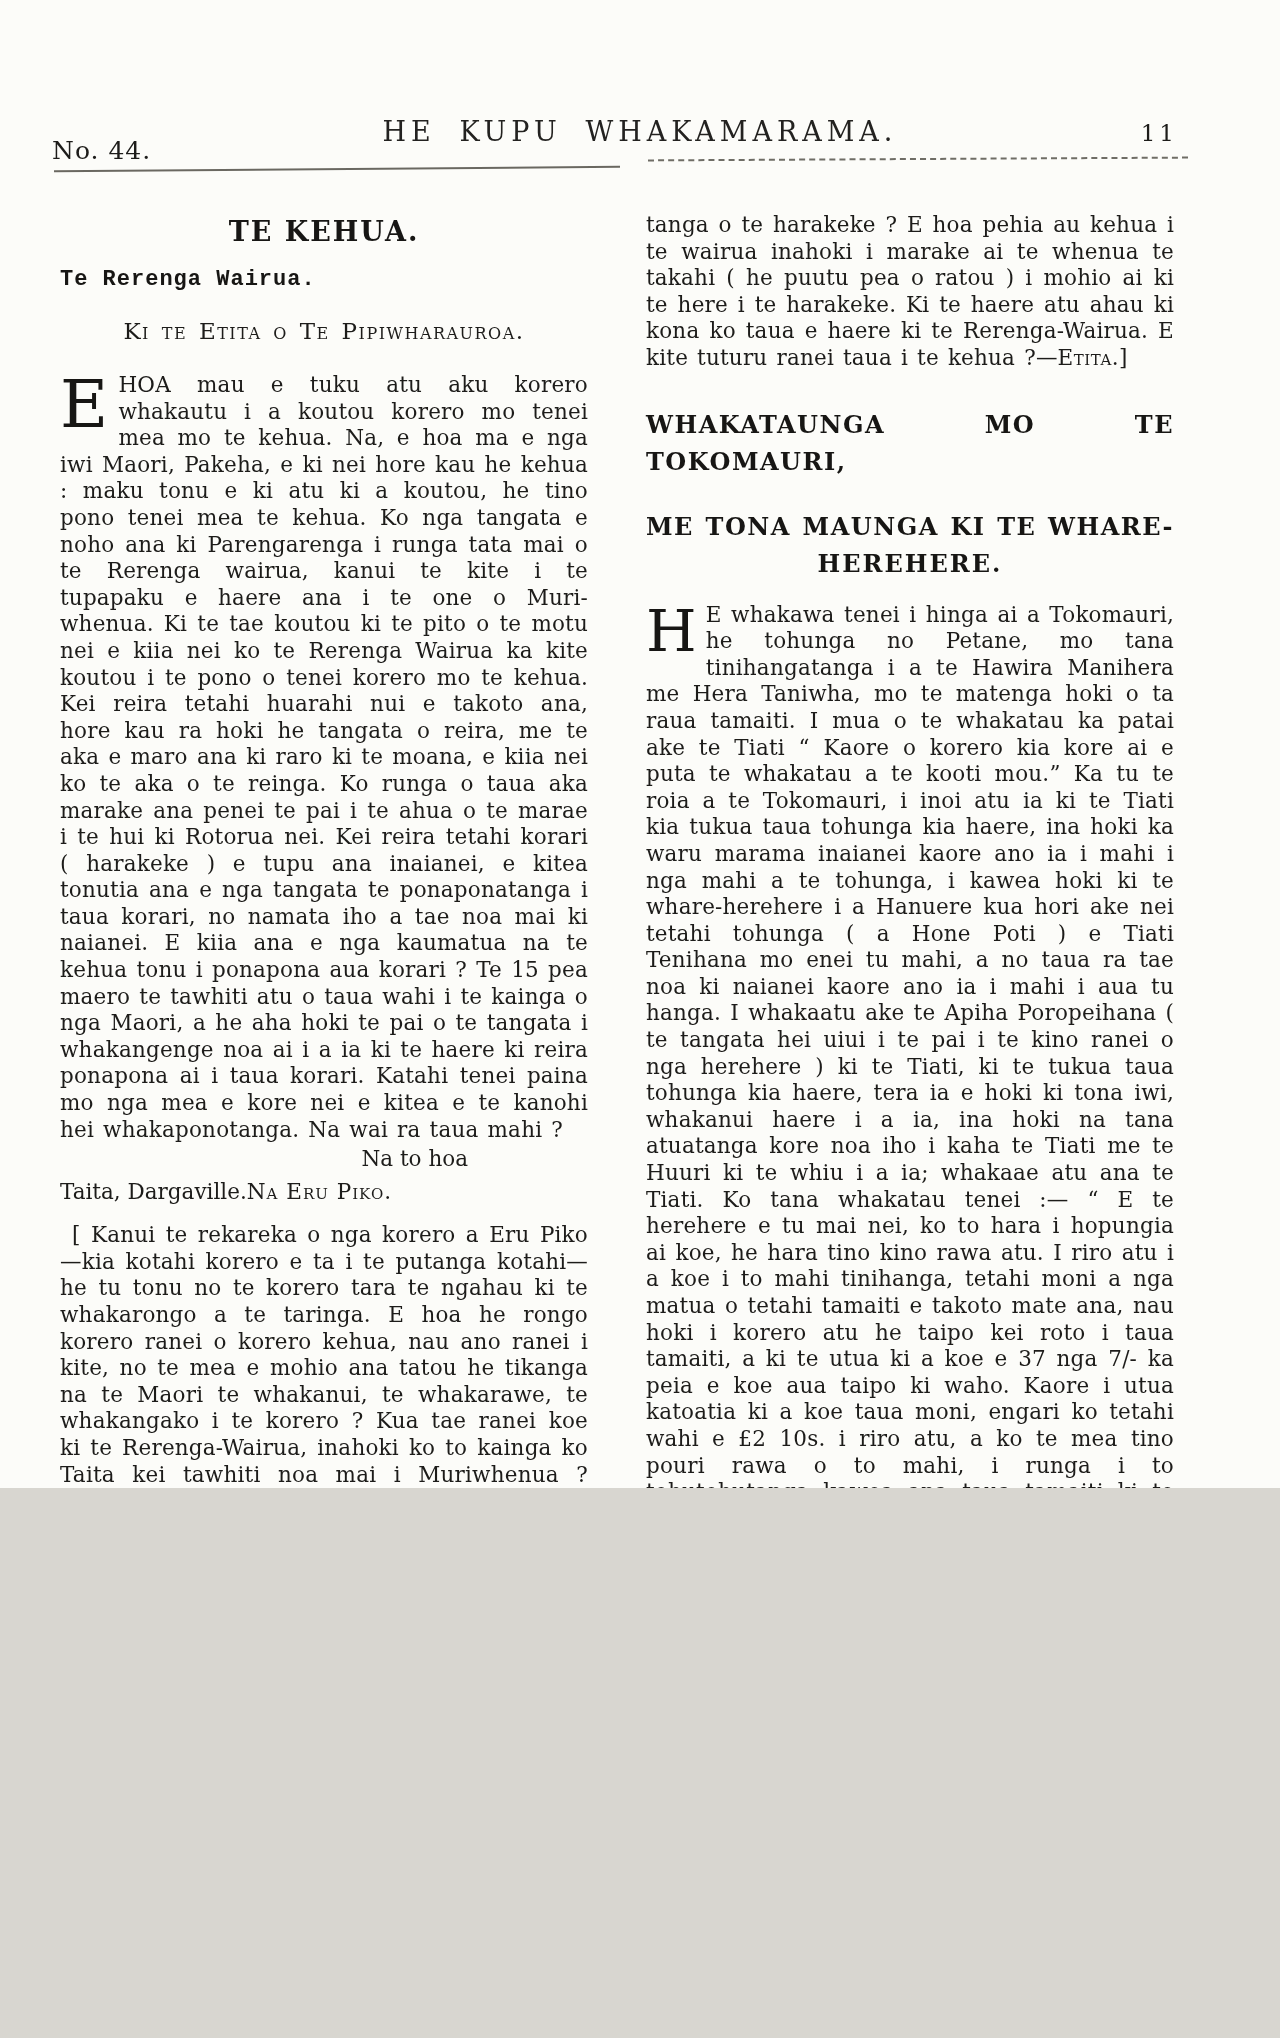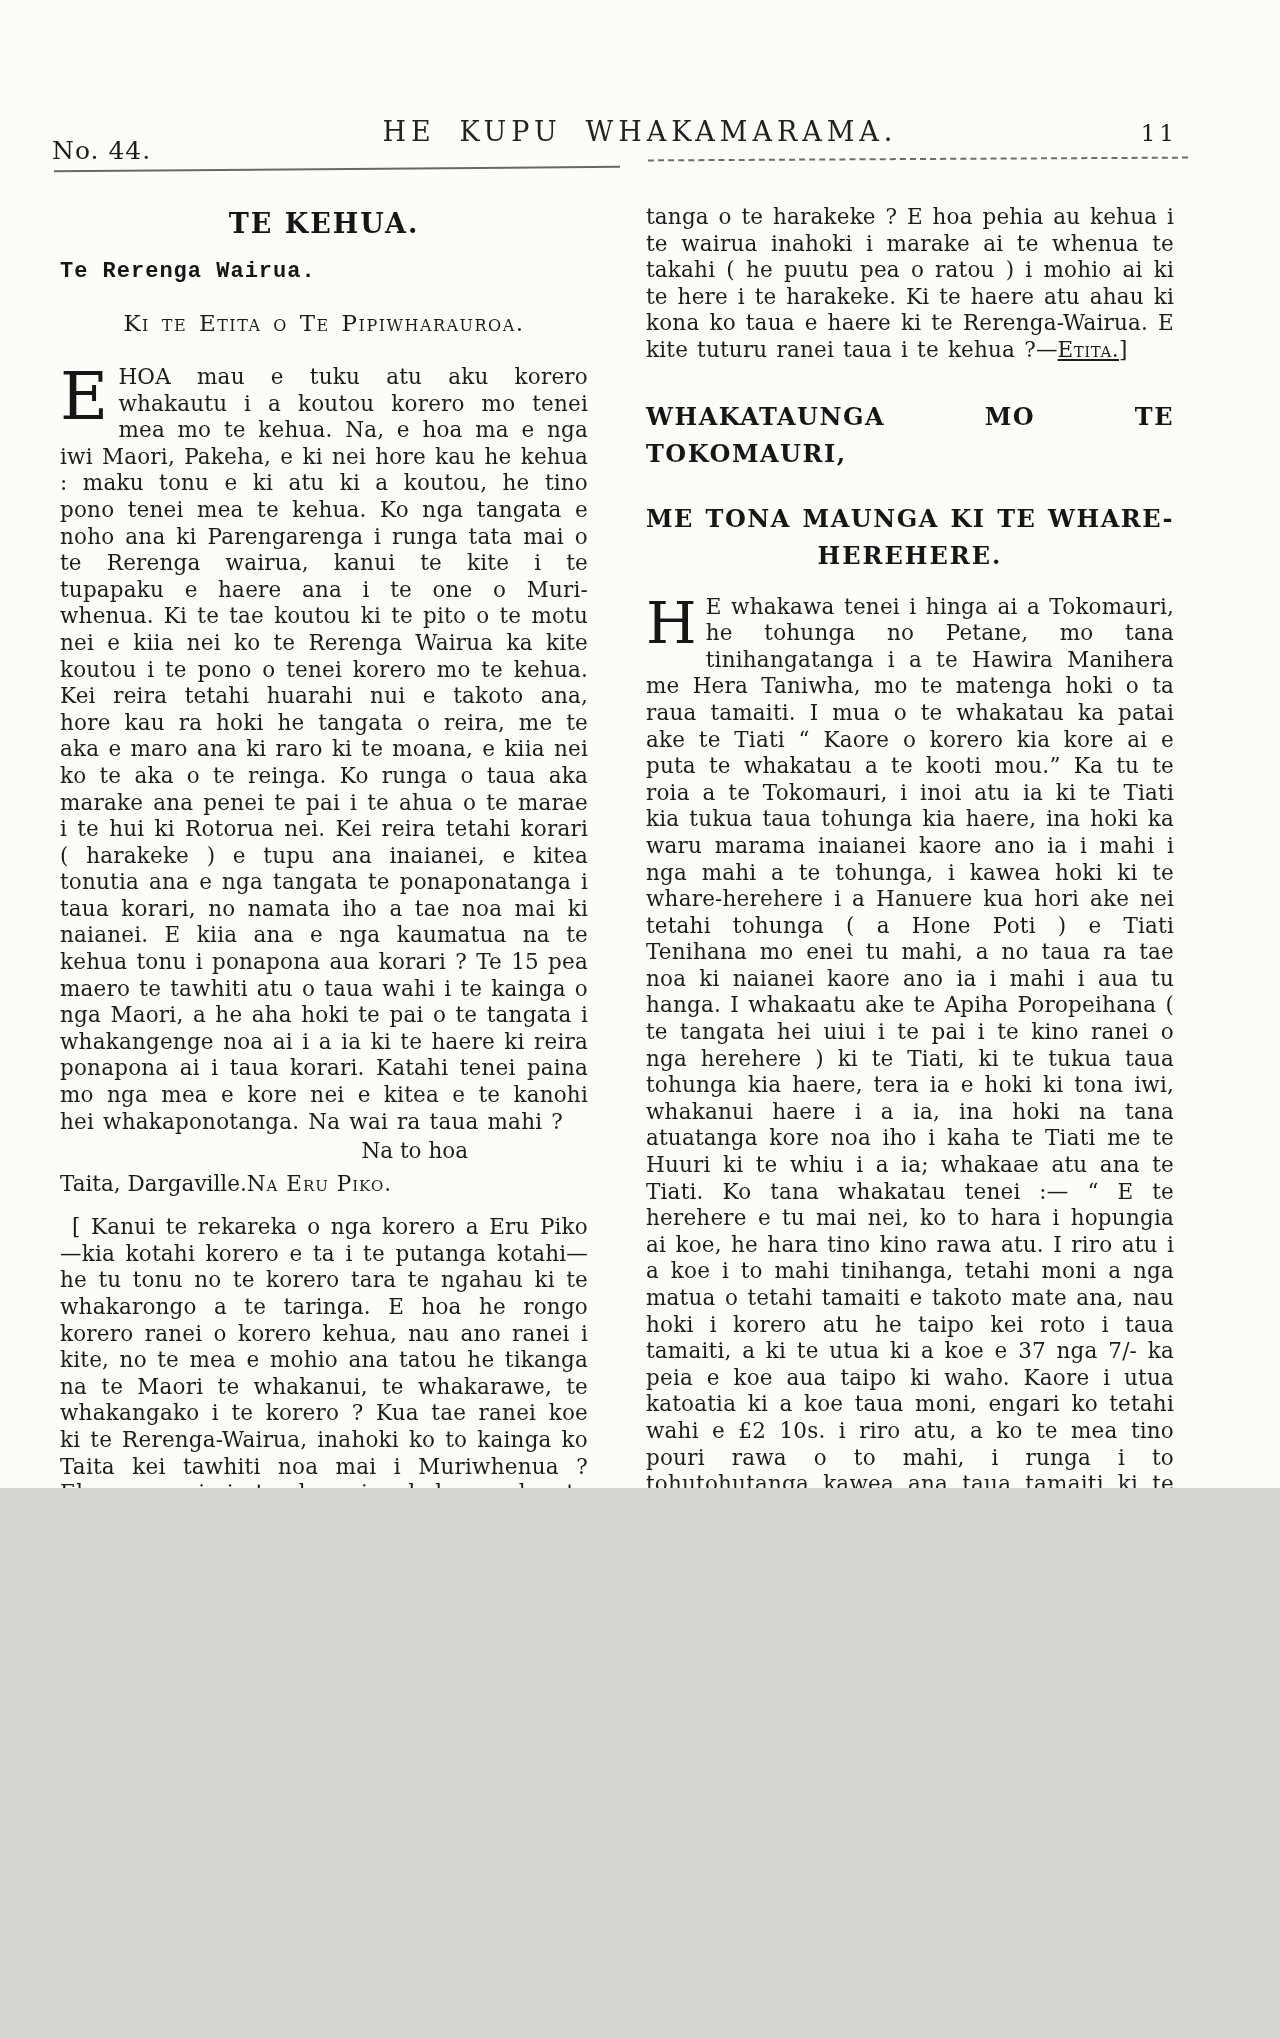--- a/index.html
+++ b/index.html
@@ -11,42 +11,42 @@
   
   .hdr-issue { position:absolute; left:52px; top:136px; font-size:25px; letter-spacing:1px; }
   .hdr-title { position:absolute; left:0; right:0; top:116px; text-align:center;
                font-size:27px; letter-spacing:5px; word-spacing:10px; color:#232220; }
   .hdr-page  { position:absolute; right:102px; top:120px; font-size:23px; letter-spacing:4px; }
   .rule-solid  { position:absolute; left:54px;  top:168px; width:566px; height:0;
                  border-top:2px solid #6a6861; transform:rotate(-0.45deg); }
   .rule-dashed { position:absolute; left:648px; top:158px; width:540px; height:0;
                  border-top:2px dashed #6f6d66; transform:rotate(-0.3deg); }
   
-  .col { position:absolute; top:196px; width:528px; }
+  .col { position:absolute; top:204px; width:528px; }
   .col-left  { left:60px; }
   .col-right { left:646px; }
   .body-text { font-size:21.5px; line-height:26.6px; text-align:justify;
                word-spacing:2px; letter-spacing:0.2px; }
   
   .a1-title { text-align:center; font-weight:bold; font-size:27px; letter-spacing:2px;
               margin:12px 0 20px; color:#171614; }
   .a1-sub   { text-align:left; font-weight:bold; font-size:22px; letter-spacing:1px;
               margin:0 0 26px; color:#171614;font-family:Liberation Mono, monospace; }
   .a1-salutation { text-align:center; font-variant:small-caps; font-size:23px;
               letter-spacing:1.5px; word-spacing:3px; margin:0 0 28px; }
   .dropcap { float:left; font-size:66px; line-height:0.9; padding:3px 10px 0 0; color:#171614; }
   .dropcap-h { float:left; font-size:58px; line-height:0.95; padding:2px 9px 0 0; color:#171614; }
   .signoff { text-align:right; padding-right:120px; font-size:21.5px; margin-top:3px; }
   .sig-row { display:flex; justify-content:flex-start; align-items:baseline;
              font-size:21.5px; margin:8px 0 4px; }
   .sig-name { font-variant:small-caps; letter-spacing:1px; margin-right:92px; }
   .editor-note { margin-top:18px; text-indent:12px; }
   
   .continuation { margin-top:8px; }
-  .smallcaps { font-variant:small-caps; letter-spacing:0.5px;text-decoration:underline; }
+  .smallcaps { font-variant:small-caps; letter-spacing:0.5px; }
   .a2-title { margin:34px 0 20px; color:#171614; }
   .a2-line  { font-weight:bold; font-size:24px; line-height:37px; letter-spacing:1.5px;
               text-align:justify; text-align-last:justify;margin-top:28px; }
   .a2-line-last { font-weight:bold; font-size:24px; line-height:37px; letter-spacing:2px;
               text-align:center; text-align-last:center; }
 </style>
 </head>
 <body>
 
 <div class="page">

